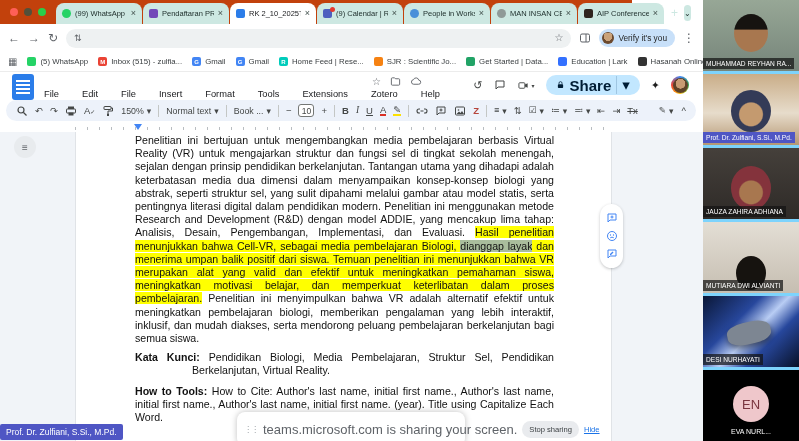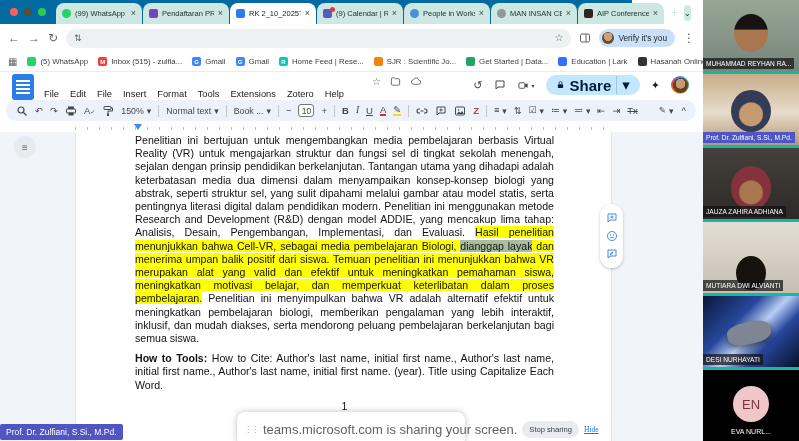--- a/index.html
+++ b/index.html
@@ -2,21 +2,21 @@
 <html><head>
 <meta charset="utf-8">
 <style>
   html,body{margin:0;padding:0;background:#000;}
   *{box-sizing:border-box;font-family:"Liberation Sans","DejaVu Sans",sans-serif;}
   .screen{position:relative;width:799px;height:441px;overflow:hidden;background:#000;}
   .row{display:flex;align-items:center;}
 
   
   .browser{position:absolute;left:0;top:0;width:703px;height:441px;background:#fff;}
-  .tabstrip{position:absolute;left:0;top:0;width:632px;height:24px;background:#0369a1;display:flex;align-items:flex-end;}
+  .tabstrip{position:absolute;left:0;top:0;width:632px;height:24px;background:#c2410c;display:flex;align-items:flex-end;}
   .lights{display:flex;gap:6px;margin:0 10px 8px 10px;}
   .light{width:8px;height:8px;border-radius:50%;}
   .l-r{background:#ff5f57;}.l-y{background:#54503a;}.l-g{background:#2ace4a;}
   .tab{height:21px;display:flex;align-items:center;gap:4px;padding:0 6px;width:86px;
        background:#cde8e2;border-radius:8px 8px 0 0;margin-right:1px;overflow:hidden;flex:none;}
   .tab.active{background:#fff;}
   .tab .fav{width:9px;height:9px;border-radius:2px;flex:none;}
   .tab .tlabel{font-size:7.5px;color:#1b2b28;white-space:nowrap;overflow:hidden;flex:1;}
   .tab.active .tlabel{color:#202124;}
   .tab .x{font-size:9px;color:#43524e;flex:none;line-height:1;}
@@ -49,21 +49,21 @@
   .bi3{background:#4285f4;border-radius:50%;}.bi4{background:#00ccbb;}.bi5{background:#f68212;}
   .bi6{background:#21a366;}.bi7{background:#3370ff;}.bi8{background:#333;border-radius:50%;}
 
   
   .dheader{position:absolute;left:0;top:73px;width:703px;height:26px;background:#fff;}
   .docicon{position:absolute;left:12px;top:1px;width:22px;height:26px;background:#2b7de9;border-radius:3px;}
   .docicon::after{content:"";position:absolute;left:4px;top:6px;width:14px;height:2px;background:#fff;
       box-shadow:0 4px 0 #fff,0 8px 0 #fff,0 12px 0 #fff;}
   .dtitle{position:absolute;left:44px;top:2px;font-size:11.5px;color:#202124;white-space:nowrap;}
   .dtitleicons{position:absolute;left:372px;top:3px;display:flex;gap:9px;color:#5f6368;font-size:10px;}
-  .dmenus{position:absolute;left:44px;top:16px;display:flex;gap:11px;align-items:center;}
+  .dmenus{position:absolute;left:44px;top:16px;display:flex;gap:23px;align-items:center;}
   .dmenus span{font-size:9.3px;color:#202124;}
   .dright{position:absolute;right:14px;top:2px;display:flex;align-items:center;gap:11px;}
   .hicon{color:#444746;font-size:11px;}
   .sharebtn{height:20px;background:#c2e7ff;border-radius:10px;display:flex;align-items:center;gap:5px;padding:0 10px;}
   .sharebtn span{font-size:15px;color:#001d35;font-weight:bold;}
   .sharecaret{font-size:8px;color:#001d35;border-left:1px solid #9fc6e2;padding-left:5px;}
   .gavatar{width:18px;height:18px;border-radius:50%;padding:1.5px;background:conic-gradient(#4285f4,#34a853,#fbbc04,#ea4335,#4285f4);}
   .gavatar>div{width:100%;height:100%;border-radius:50%;background:radial-gradient(circle at 50% 38%,#c79b72 40%,#5d4228 42%);}
 
   
@@ -101,24 +101,24 @@
       box-shadow:0 1px 3px rgba(60,64,67,.3);display:flex;flex-direction:column;align-items:center;justify-content:space-around;padding:5px 0;}
   .crail-ic{width:12px;height:12px;}
 
   
   .presenter{position:absolute;left:0px;top:424px;background:#4f56c4;color:#fff;font-size:8.5px;padding:3px 6px;border-radius:2px;white-space:nowrap;z-index:30;}
   .sharenotice{position:absolute;left:237px;top:412px;width:228px;height:34px;background:#fff;border-radius:8px;
       box-shadow:0 0 6px rgba(0,0,0,.25);display:flex;align-items:center;gap:5px;padding:0 7px;z-index:30;}
   .sn-grip{color:#9aa0a6;font-size:8px;letter-spacing:-1px;}
   .sn-text{font-size:13px;color:#5f6368;white-space:nowrap;}
   .sn-stop{background:#e9ebee;border-radius:10px;font-size:7.6px;color:#3c4043;padding:4px 7px;white-space:nowrap;}
-  .sn-hide{font-size:7.6px;color:#1a73e8;text-decoration:underline;white-space:nowrap;font-family:Liberation Serif, serif;}
-
-  
-  .sidebar{position:absolute;left:703px;top:0;width:96px;height:441px;background:#14b8a6;display:flex;flex-direction:column;gap:3px;}
+  .sn-hide{font-size:7.6px;color:#1a73e8;text-decoration:underline;white-space:nowrap;}
+
+  
+  .sidebar{position:absolute;left:703px;top:0;width:96px;height:441px;background:#7dd3fc;display:flex;flex-direction:column;gap:3px;}
   .tile{position:relative;flex:1;overflow:hidden;}
   .t0{background:linear-gradient(180deg,#97a796,#76857a);}
   .t1{background:linear-gradient(180deg,#c9ad88,#e7dccb 55%,#b59773);}
   .t2{background:linear-gradient(180deg,#45403b,#2e2a27);}
   .t3{background:linear-gradient(180deg,#e3ded5,#c6beb1);}
   .t4{background:linear-gradient(135deg,#0a1736 0%,#27479c 35%,#b9cdf4 52%,#27479c 68%,#081127 100%);}
   .t5{background:#000;}
   .person{position:absolute;left:50%;transform:translateX(-50%);border-radius:50%;}
   .p-head0{top:14px;width:34px;height:38px;background:linear-gradient(180deg,#161310 40%,#a8774f 42%);}
   .p-head1{top:16px;width:40px;height:42px;background:radial-gradient(circle at 50% 58%,#c49a6f 36%,#343b57 40%);}
@@ -388,20 +388,21 @@
       <div class="indentmk"></div>
     </div>
 
     <div class="docarea">
       <div class="outlinebtn">
           <span>≡</span>
         </div>
       <div class="page">
         <div class="doctext">
           <div><span>Penelitian ini bertujuan untuk mengembangkan media pembelajaran berbasis Virtual Reality (VR) untuk mengajarkan struktur dan fungsi sel di tingkat sekolah menengah, sejalan dengan prinsip pendidikan berkelanjutan. Tantangan utama yang dihadapi adalah keterbatasan media dua dimensi dalam menyampaikan konsep-konsep biologi yang abstrak, seperti struktur sel, yang sulit dipahami melalui gambar atau model statis, serta pentingnya literasi digital dalam pendidikan modern. Penelitian ini menggunakan metode Research and Development (R&amp;D) dengan model ADDIE, yang mencakup lima tahap: Analisis, Desain, Pengembangan, Implementasi, dan Evaluasi. </span><span class="hl">Hasil penelitian menunjukkan bahwa Cell-VR, sebagai media pembelajaran Biologi, </span><span class="selhl">dianggap layak</span><span class="hl"> dan menerima umpan balik positif dari siswa. Temuan penelitian ini menunjukkan bahwa VR merupakan alat yang valid dan efektif untuk meningkatkan pemahaman siswa, meningkatkan motivasi belajar, dan memperkuat keterlibatan dalam proses pembelajaran.</span><span> Penelitian ini menyimpulkan bahwa VR adalah alternatif efektif untuk meningkatkan pembelajaran biologi, memberikan pengalaman yang lebih interaktif, inklusif, dan mudah diakses, serta mendorong peluang pembelajaran berkelanjutan bagi semua siswa.</span></div>
+          <div class="kata"><b>Kata Kunci:</b><span> Pendidikan Biologi, Media Pembelajaran, Struktur Sel, Pendidikan Berkelanjutan, Virtual Reality.</span></div>
           <div class="cite"><b>How to Tools:</b><span> How to Cite: Author's last name, initial first name., Author's last name, initial first name., Author's last name, initial first name. (year). Title using Capitalize Each Word.</span></div>
           <div class="pagenum">1</div>
         </div>
       </div>
 
       <div class="commentrail">
         <svg class="crail-ic" viewBox="0 0 24 24">
             <path d="M4 4h16v12H8l-4 4z" fill="none" stroke="#4285f4" stroke-width="2"></path>
             <path d="M12 7v6M9 10h6" stroke="#4285f4" stroke-width="2"></path>
           </svg>

